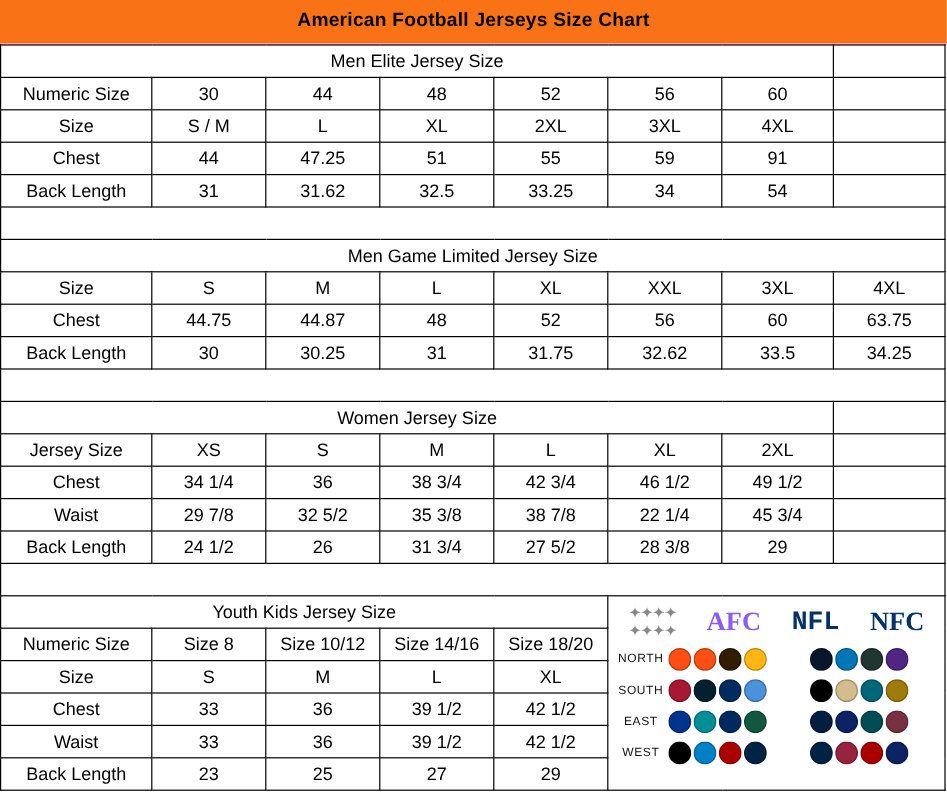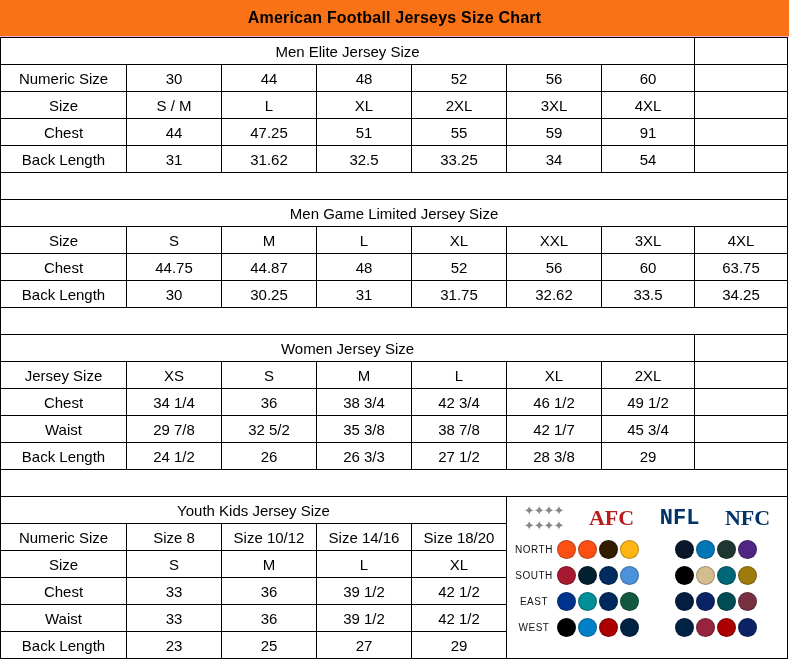--- a/index.html
+++ b/index.html
@@ -89,21 +89,21 @@
     display: flex;
     align-items: center;
     justify-content: space-around;
     height: 36px;
   }
   .conf-logo {
     font-weight: bold;
     font-size: 22px;
     font-family: "Liberation Serif", serif;
   }
-  .afc { color: #b91c1c; }
+  .afc { color: #8b5cf6; }
   .nfl { color: #013369; font-family: Liberation Mono, monospace; }
   .nfc { color: #013369; }
   .star-cluster {
     font-size: 13px;
     color: #888;
     letter-spacing: -1px;
   }
   .div-row {
     display: flex;
     align-items: center;
@@ -266,30 +266,30 @@
         <td>46 1/2</td>
         <td>49 1/2</td>
         <td class="blank"></td>
       </tr>
       <tr>
         <td class="rowhead">Waist</td>
         <td>29 7/8</td>
         <td>32 5/2</td>
         <td>35 3/8</td>
         <td>38 7/8</td>
-        <td>42 1/7</td>
+        <td>22 1/4</td>
         <td>45 3/4</td>
         <td class="blank"></td>
       </tr>
       <tr>
         <td class="rowhead">Back Length</td>
         <td>24 1/2</td>
         <td>26</td>
-        <td>26 3/3</td>
-        <td>27 1/2</td>
+        <td>31 3/4</td>
+        <td>27 5/2</td>
         <td>28 3/8</td>
         <td>29</td>
         <td class="blank"></td>
       </tr>
 
       <tr class="spacer-row">
         <td colspan="8"></td>
       </tr>
 
       <tr>

